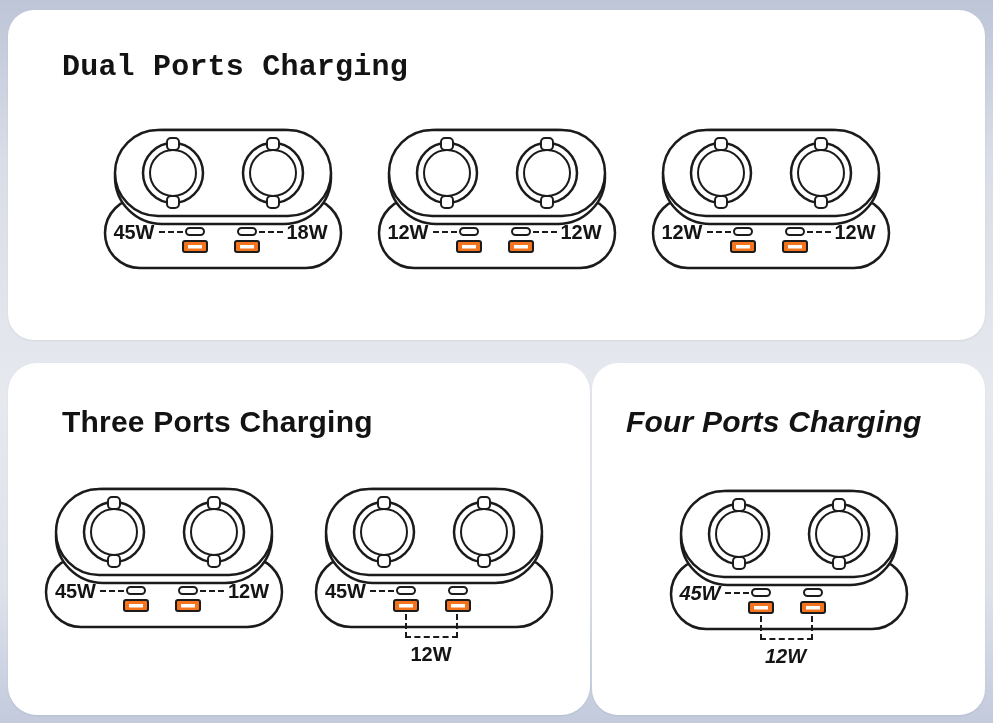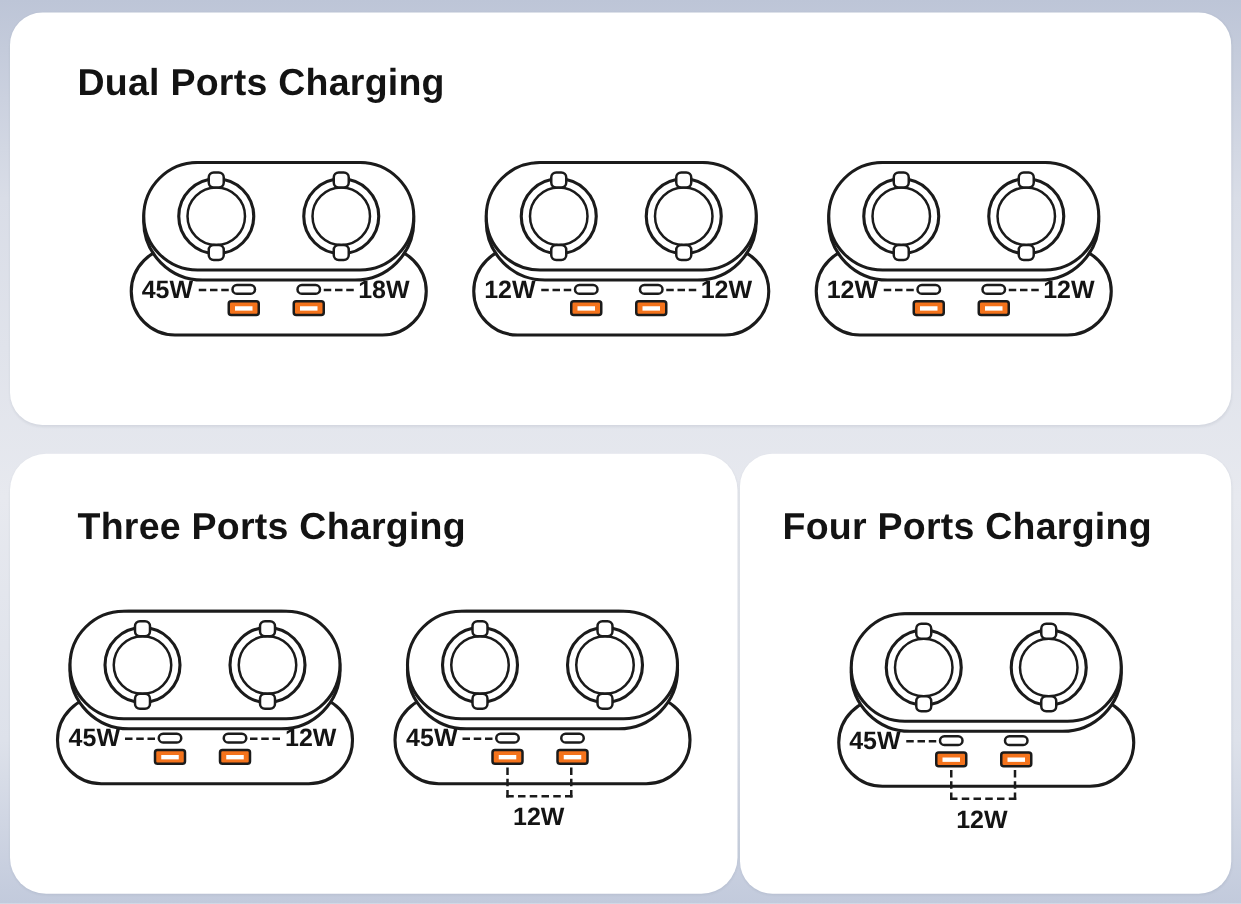--- a/index.html
+++ b/index.html
@@ -11,29 +11,29 @@
     overflow:hidden;
   }
   .card {
     position:absolute;
     background: var(--card-background, #ffffff);
     border-radius:26px;
     box-shadow: 0 1px 2px rgba(40,50,80,.08);
   }
   .card-top   { left:8px;   top:10px;  width:977px; height:330px; }
   .card-three { left:8px;   top:363px; width:582px; height:352px;border-radius:29px; }
-  .card-four  { left:592px; top:363px; width:393px; height:352px; }
+  .card-four  { left:592px; top:363px; width:393px; height:352px;font-style:italic; }
 
   .title {
     font-size:30px;
     font-weight:700;
     color: var(--title-text, #131313);
     letter-spacing:.2px;
   }
-  .card-top   .title { margin:40px 0 0 54px; }
+  .card-top   .title { margin:40px 0 0 54px;font-family:Liberation Mono, monospace; }
   .card-three .title { margin:42px 0 0 54px; }
   .card-four  .title { margin:42px 0 0 34px; }
 
   .devices { display:flex; justify-content:center; gap:14px; margin-top:38px; }
   .card-three .devices { gap:10px; margin-top:42px; }
   .card-four  .devices { margin-top:44px; }
 
   .device { position:relative; width:260px; height:150px; flex:0 0 auto; }
   .strip  { position:absolute; left:0; top:0; width:260px; height:150px; display:block; }
 

